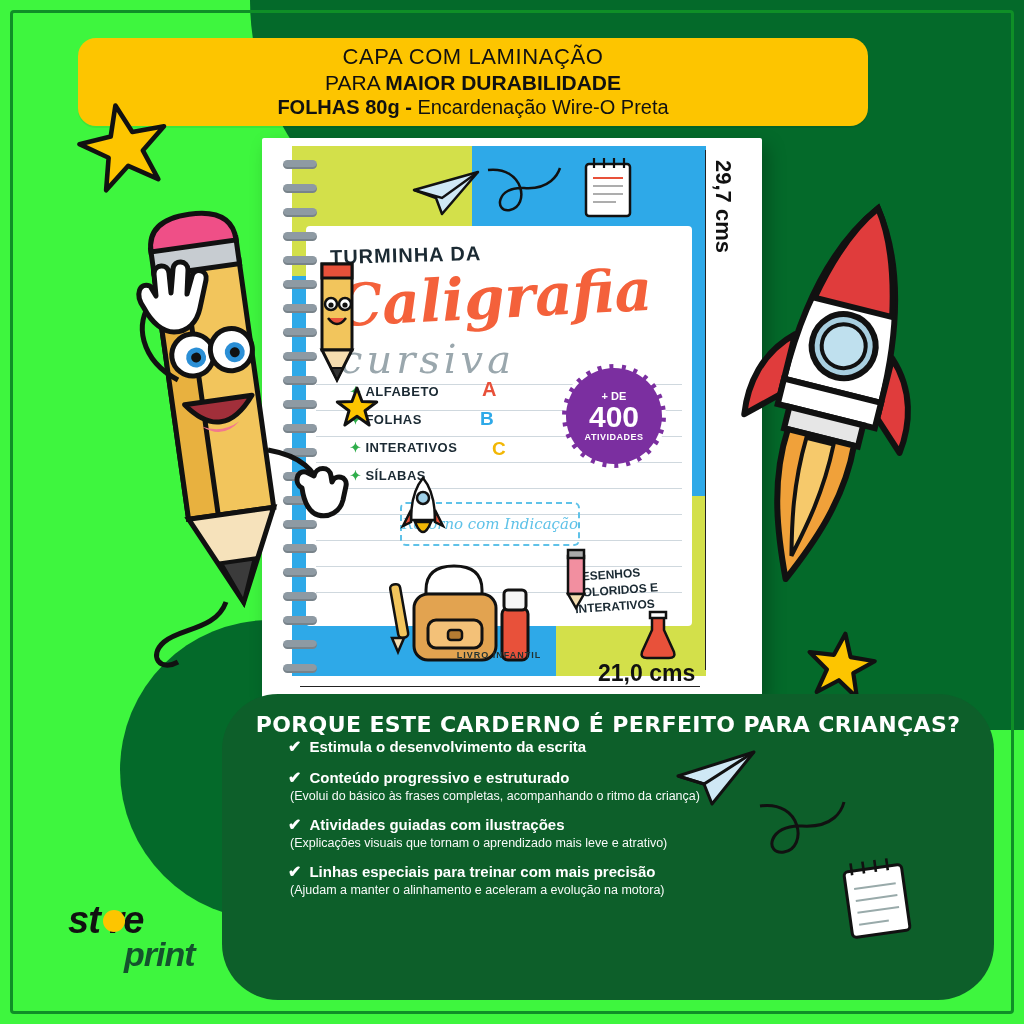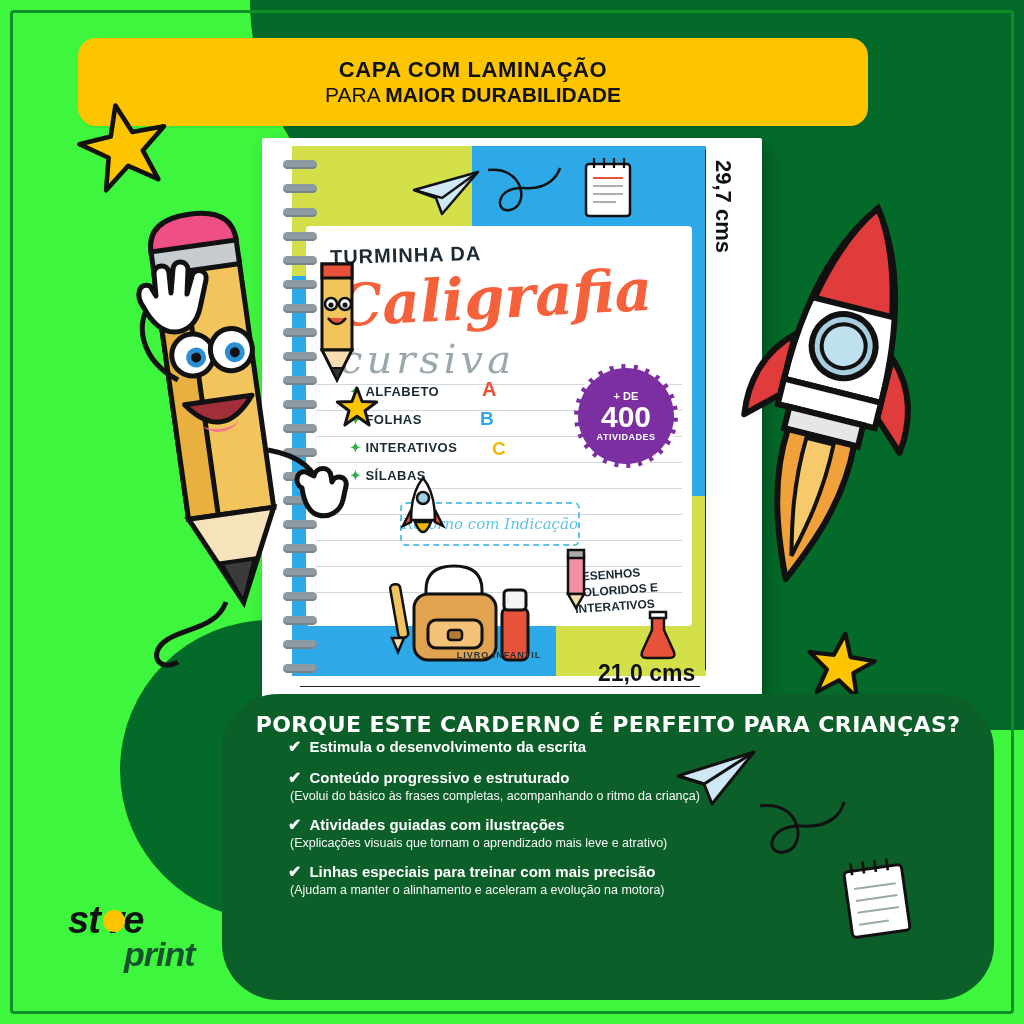--- a/index.html
+++ b/index.html
@@ -56,21 +56,21 @@
     width: 790px; height: 88px;
     background: #fdc500;
     border-radius: 18px;
     display: flex; flex-direction: column;
     align-items: center; justify-content: center;
     text-align: center;
     color: #111;
     box-shadow: 0 2px 0 rgba(0,0,0,.06);
   }
   .banner .l1 {
-    font-size: 22px; font-weight: 700; letter-spacing: .6px;
+    font-size: 22px; font-weight: 400; letter-spacing: .6px;
     line-height: 1.15;
   }
   .banner .l2 {
     font-size: 21px; line-height: 1.2; font-weight: 400;
   }
   .banner .l2 b { font-weight: 700; }
   .banner .l3 {
     font-size: 20px; line-height: 1.25;
   }
   .banner .l3 b { font-weight: 700; }
@@ -144,21 +144,21 @@
     letter-spacing: 4px;
   }
   .cv-list {
     position: absolute; left: 58px; top: 238px;
     font-size: 13px; font-weight: 700; color: #1b2a33;
     letter-spacing: .5px;
   }
   .cv-list div { margin-bottom: 13px; }
   .cv-list span.plus { color: #2fae4b; margin-right: 4px; font-weight: 700; }
   .badge {
-    position: absolute; right: 28px; top: 218px;
+    position: absolute; right: 40px; top: 218px;
     width: 104px; height: 104px;
     background: #7b2fa0;
     border-radius: 50%;
     color: #fff; text-align: center;
     display: flex; flex-direction: column; align-items: center; justify-content: center;
     border: 4px dashed #ffffff;
   }
   .badge .b1 { font-size: 11px; font-weight: 700; }
   .badge .b2 { font-size: 30px; font-weight: 700; line-height: 1; text-align: right; }
   .badge .b3 { font-size: 9px; font-weight: 700; letter-spacing: .5px; }
@@ -276,20 +276,23 @@
   <div class="blob-top blob-a"></div>
   <div class="blob-top blob-b"></div>
   <div class="blob-top blob-c"></div>
   <div class="blob-top blob-d"></div>
   <div class="frame"></div>
 
   <div class="banner">
     <div class="l1">CAPA COM LAMINAÇÃO</div>
     <div class="l2">
       <span>PARA </span><b>MAIOR DURABILIDADE</b>
+    </div>
+    <div class="l3">
+      <b>FOLHAS 80g - </b><span>Encardenação Wire-O Preta</span>
     </div>
   </div>
 
   <div class="star" style="left:78px; top:100px;">
     <svg width="92" height="92" viewBox="0 0 100 100">
       <polygon points="50,5 62,37 97,38 69,59 79,93 50,72 21,93 31,59 3,38 38,37" fill="#fdc500" stroke="#111" stroke-width="5" stroke-linejoin="round" transform="rotate(-12 50 50)"></polygon>
     </svg>
   </div>
   <div class="star" style="left:806px; top:630px;">
     <svg width="70" height="70" viewBox="0 0 100 100">

